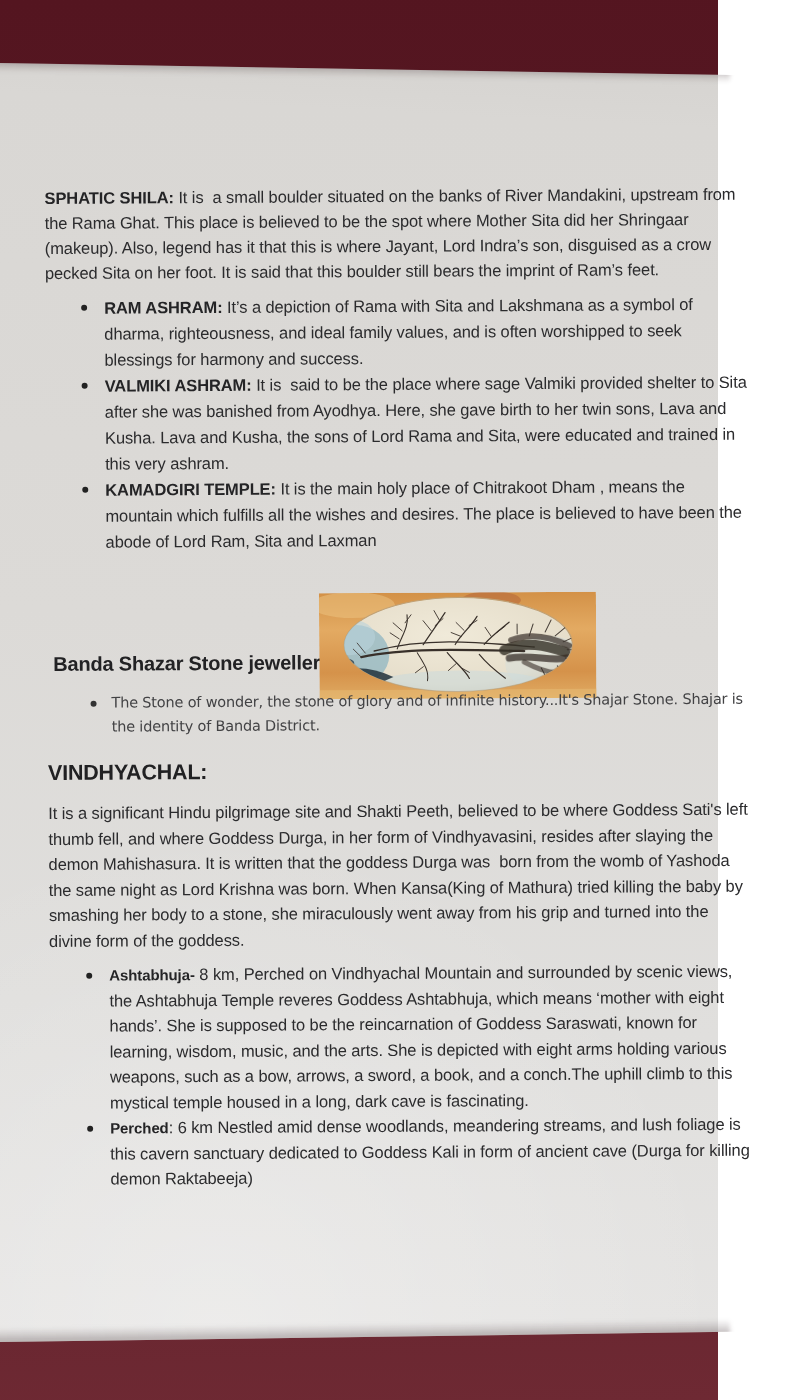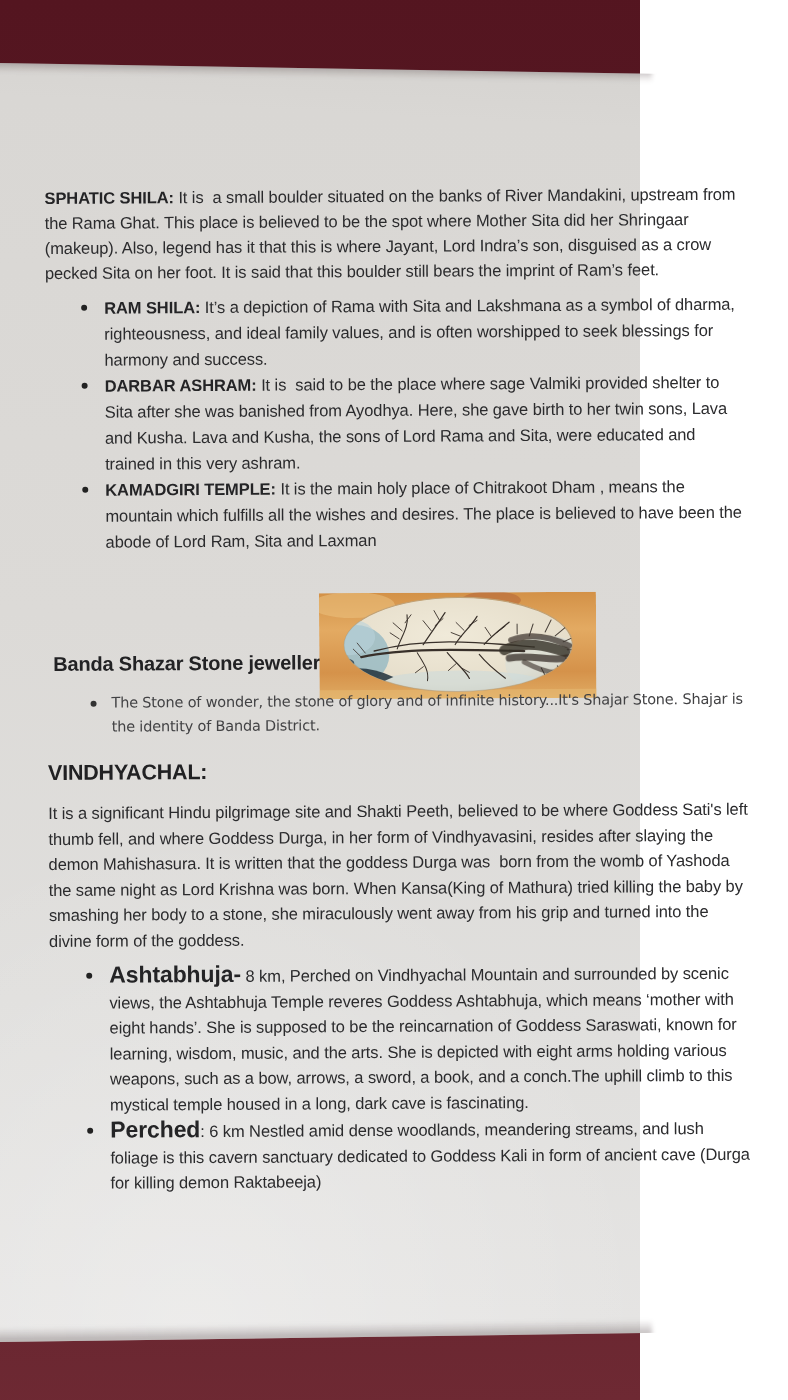--- a/index.html
+++ b/index.html
@@ -1,21 +1,21 @@
 <!DOCTYPE html>
 <html><head>
 <meta charset="utf-8">
 <style>
   html,body{margin:0;padding:0;}
   body{
     width:788px;height:1400px;overflow:hidden;
     font-family:"Liberation Sans",sans-serif;
   }
   .scene{
-    position:relative;width:640px;height:1400px;
+    position:relative;width:718px;height:1400px;
     background:linear-gradient(178deg,#541520 0%,#581a24 40%,#62222c 75%,#6e2933 100%);
   }
   
   .paper{
     position:absolute;inset:0;
     background:
       radial-gradient(120% 60% at 30% 95%, rgba(255,255,255,.28), rgba(255,255,255,0) 60%),
       linear-gradient(183deg,#d2d0cd 0%,#d9d7d4 9%,#dcdad7 45%,#e0dfdd 72%,#e7e6e5 100%);
     clip-path:polygon(0 63px,788px 76px,788px 1331px,0 1342px);
   }
@@ -67,34 +67,34 @@
   h1.vindhyachal{
     margin:19px 0 0;font-size:21.5px;line-height:30px;color:#212123;
     font-weight:bold;letter-spacing:-.2px;
   }
   ul.vnd{margin-top:9px;font-size:16.5px;line-height:25.5px;letter-spacing:-.1px;}
   ul.vnd li{position:relative;padding-left:60px;white-space:pre-wrap;}
   ul.vnd li::before{
     content:'';position:absolute;left:37px;top:10px;width:6px;height:6px;
     border-radius:50%;background:#222;
   }
-  .bigterm{font-size:23px;}
+  .bigterm{font-size:15px;}
 </style>
 </head>
 <body>
 
 <div class="scene">
   <div class="paper">
     <div class="content">
 
       <p class="body-para para-sphatic"><b>SPHATIC SHILA:</b><span> It is  a small boulder situated on the banks of River Mandakini, upstream from the Rama Ghat. This place is believed to be the spot where Mother Sita did her Shringaar (makeup). Also, legend has it that this is where Jayant, Lord Indra’s son, disguised as a crow pecked Sita on her foot. It is said that this boulder still bears the imprint of Ram’s feet.</span></p>
 
       <ul class="lvl1">
-        <li><b>RAM SHILA:</b><span> It’s a depiction of Rama with Sita and Lakshmana as a symbol of dharma, righteousness, and ideal family values, and is often worshipped to seek blessings for harmony and success.</span></li>
-        <li><b>DARBAR ASHRAM:</b><span> It is  said to be the place where sage Valmiki provided shelter to Sita after she was banished from Ayodhya. Here, she gave birth to her twin sons, Lava and Kusha. Lava and Kusha, the sons of Lord Rama and Sita, were educated and trained in this very ashram.</span></li>
+        <li><b>RAM ASHRAM:</b><span> It’s a depiction of Rama with Sita and Lakshmana as a symbol of dharma, righteousness, and ideal family values, and is often worshipped to seek blessings for harmony and success.</span></li>
+        <li><b>VALMIKI ASHRAM:</b><span> It is  said to be the place where sage Valmiki provided shelter to Sita after she was banished from Ayodhya. Here, she gave birth to her twin sons, Lava and Kusha. Lava and Kusha, the sons of Lord Rama and Sita, were educated and trained in this very ashram.</span></li>
         <li><b>KAMADGIRI TEMPLE:</b><span> It is the main holy place of Chitrakoot Dham , means the mountain which fulfills all the wishes and desires. The place is believed to have been the abode of Lord Ram, Sita and Laxman</span></li>
       </ul>
 
       <div class="stone-figure">
         <svg viewBox="0 0 277 106" preserveAspectRatio="none">
           <defs>
             <linearGradient id="bgGrad" x1="0" y1="0" x2="0" y2="1">
               <stop offset="0" stop-color="#d39147"></stop>
               <stop offset="0.35" stop-color="#e3aa62"></stop>
               <stop offset="0.75" stop-color="#d5924a"></stop>

